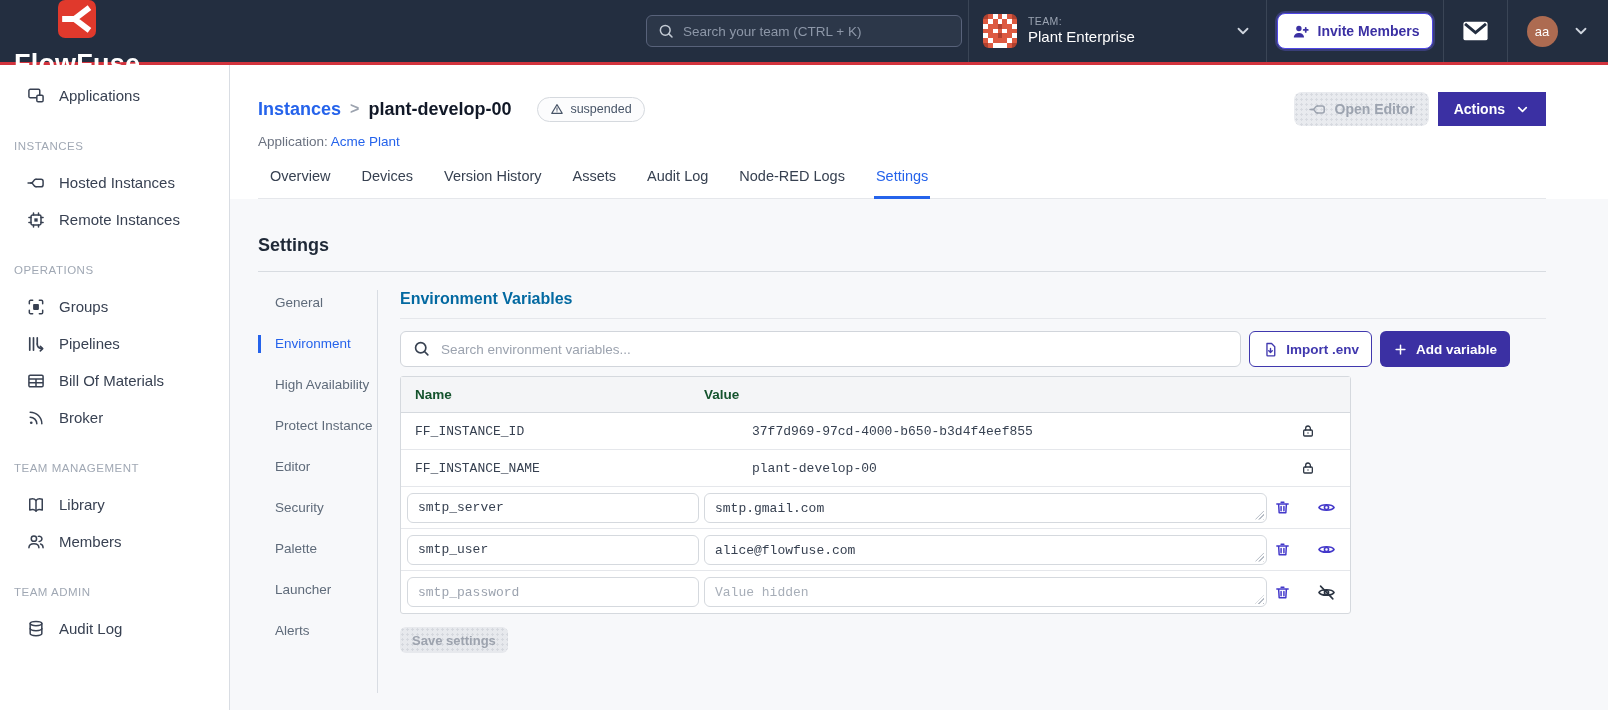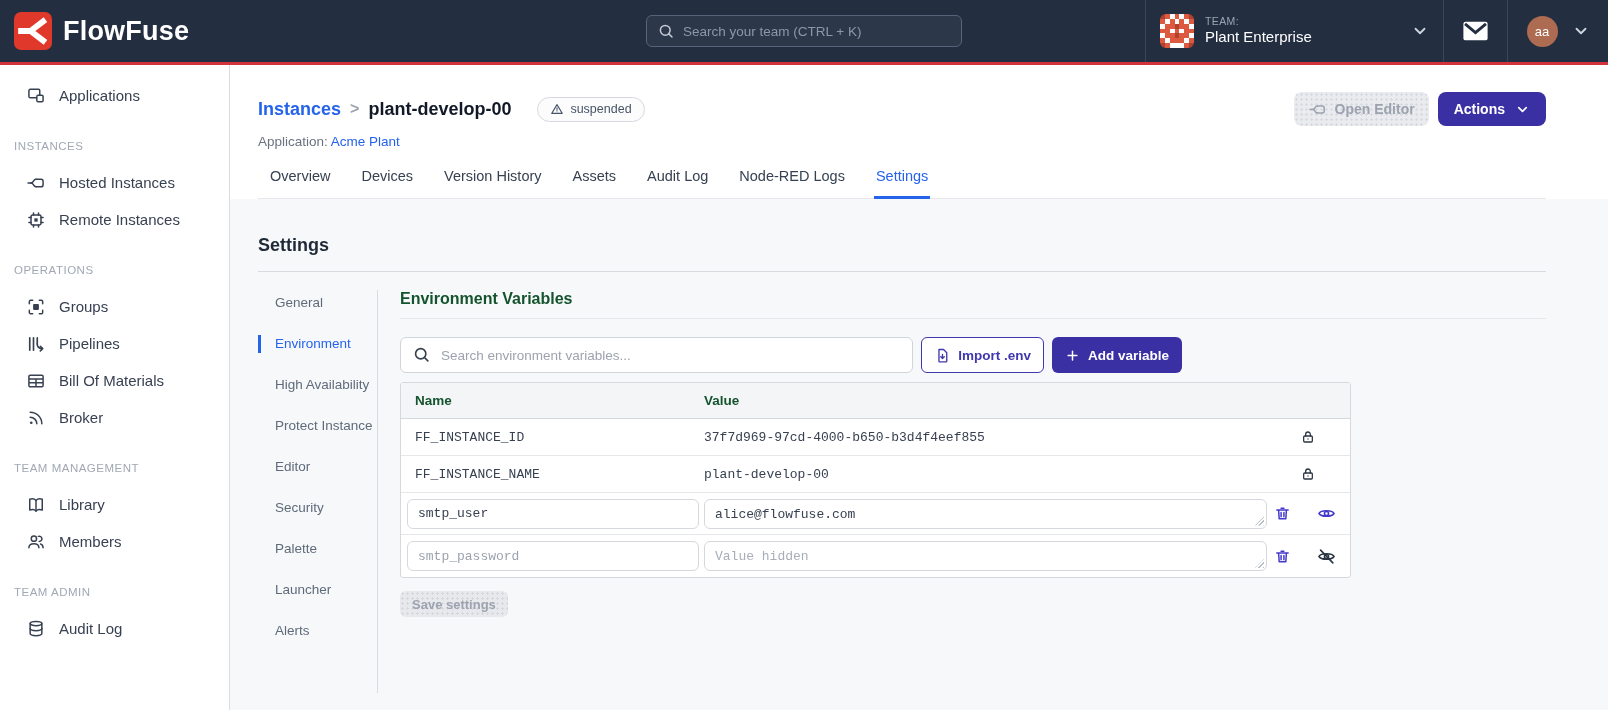--- a/index.html
+++ b/index.html
@@ -2,21 +2,21 @@
 <html><head>
 <meta charset="utf-8">
 <style>
   * { box-sizing: border-box; margin: 0; padding: 0; }
   html,body { width:1608px; height:710px; overflow:hidden; }
   body { font-family:"Liberation Sans", sans-serif; background:#fff; color:#1f2937; }
   .page { width:1608px; height:710px; display:flex; flex-direction:column; overflow:hidden; }
 
   
   .navbar { height:62px; background:#232e40; display:flex; align-items:stretch; position:relative; flex:0 0 auto; }
-  .brand { display:flex; align-items:center; gap:11px; padding-left:14px; }
+  .brand { display:flex; align-items:center; gap:11px; padding-left:14px;flex-direction:column; }
   .brand-name { color:#fff; font-size:27px; font-weight:700; letter-spacing:.2px; }
   .nav-search { position:absolute; left:50%; top:15px; transform:translateX(-50%); width:316px; height:32px; }
   .nav-search input { width:100%; height:100%; background:#2c3749; border:1px solid #58627a; border-radius:6px; color:#cdd3dc; font-size:13.5px; padding:0 10px 0 36px; outline:none; }
   .nav-search input::placeholder { color:#8d97a8; }
   .nav-search .mag { position:absolute; left:11px; top:7px; color:#c3cad4; }
   .nav-right { margin-left:auto; display:flex; align-items:stretch; }
   .nav-sec { border-left:1px solid #3a4556; display:flex; align-items:center; }
   .team-sec { width:298px; padding:0 14px; gap:11px; cursor:pointer; }
   .team-avatar { width:34px; height:34px; border-radius:6px; overflow:hidden; flex:0 0 auto; }
   .team-text { display:flex; flex-direction:column; line-height:1.25; }
@@ -43,50 +43,50 @@
   
   .main { flex:1; display:flex; flex-direction:column; min-width:0; }
   .page-head { background:#fff; padding:27px 62px 0 28px; flex:0 0 auto; }
   .head-row1 { display:flex; align-items:center; }
   .crumb-link { font-size:18px; font-weight:700; color:#2563eb; cursor:pointer; }
   .crumb-sep { font-size:16px; color:#9ca3af; margin:0 9px; font-weight:700; }
   .crumb-cur { font-size:18px; font-weight:800; color:#111827; }
   .badge { margin-left:26px; height:25px; display:flex; align-items:center; gap:6px; border:1px solid #d5d9de; background:#fcfcfd; border-radius:13px; padding:0 12px; font-size:12.5px; color:#475467; }
   .head-btns { margin-left:auto; display:flex; gap:9px; }
   .btn-disabled { height:34px; display:flex; align-items:center; gap:8px; border:none; border-radius:8px; background-color:#e9ebef; background-image:radial-gradient(rgba(60,70,90,.10) 1px, transparent 1.2px); background-size:5px 5px; color:#9ca3af; font-size:14px; font-weight:700; padding:0 14px; cursor:default; }
-  .btn-primary { height:34px; display:flex; align-items:center; gap:10px; border:none; border-radius:8px; background:#3b30a3; color:#fff; font-size:14px; font-weight:700; padding:0 16px; cursor:pointer;justify-content:space-between; }
+  .btn-primary { height:34px; display:flex; align-items:center; gap:10px; border:none; border-radius:0; background:#3b30a3; color:#fff; font-size:14px; font-weight:700; padding:0 16px; cursor:pointer;justify-content:space-between; }
   .head-row2 { margin-top:8px; font-size:13.5px; color:#6b7280; }
   .app-link { color:#2563eb; cursor:pointer; }
   .tabs { margin-top:15px; padding-left:10px; display:flex; gap:27px; border-bottom:1px solid #e5e7eb; }
   .tab { font-size:14.5px; color:#374151; padding:4px 2px 12px; cursor:pointer; border-bottom:3px solid transparent; margin-bottom:-1px; }
   .tab.active { color:#2563eb; border-bottom-color:#2563eb; }
 
   .page-body { flex:1; background:#f7f8fa; padding:36px 62px 0 28px; min-height:0; overflow:hidden; }
   .settings-title { font-size:18px; font-weight:700; color:#1f2937; }
   .hr { border:none; height:1px; background:#d8dce1; margin:15px 0 18px; }
   .settings-layout { display:flex; align-items:stretch; }
   .settings-nav { width:120px; border-right:1px solid #d9dde3; padding:4px 0 30px; flex:0 0 auto; }
   .snav-item { font-size:13.5px; line-height:18px; color:#5f6b7a; padding-left:14px; border-left:3px solid transparent; margin-bottom:23px; cursor:pointer; }
   .snav-item.active { color:#2563eb; border-left-color:#2563eb; }
   .settings-content { flex:1; padding-left:22px; min-width:0; }
-  .env-title { font-size:16px; font-weight:700; color:#14532d; padding-bottom:10px; border-bottom:1px solid #e5e7eb; }
-  .env-toolbar { margin-top:18px; width:782px; display:flex; gap:8px; }
+  .env-title { font-size:16px; font-weight:700; color:#0369a1; padding-bottom:10px; border-bottom:1px solid #e5e7eb; }
+  .env-toolbar { margin-top:12px; width:1110px; display:flex; gap:8px; }
   .env-search { position:relative; flex:1; }
   .env-search input { width:100%; height:36px; border:1px solid #d1d5db; border-radius:6px; background:#fff; font-size:13.5px; color:#374151; padding:0 12px 0 40px; outline:none; }
   .env-search input::placeholder { color:#9ca3af; }
   .env-search .mag { position:absolute; left:12px; top:8px; color:#374151; }
   .btn-outline { height:36px; display:flex; align-items:center; gap:7px; background:#fff; border:1px solid #4038ae; border-radius:6px; color:#4038ae; font-size:13.5px; font-weight:700; padding:0 12px; cursor:pointer; white-space:nowrap; }
   .btn-add { height:36px; display:flex; align-items:center; gap:8px; background:#3b30a3; border:none; border-radius:6px; color:#fff; font-size:13.5px; font-weight:700; padding:0 13px; cursor:pointer; white-space:nowrap; }
 
   .env-table { margin-top:9px; width:951px; background:#fff; border:1px solid #d5d9de; border-radius:3px; }
   .t-head { display:flex; align-items:center; height:36px; background:#f4f5f7; border-bottom:1px solid #d5d9de; font-size:13.5px; font-weight:700; color:#14532d; }
   .c-name { width:303px; padding-left:14px; flex:0 0 auto; }
   .c-value { flex:1; min-width:0; }
   .c-actions { flex:0 0 auto; width:84px; display:flex; align-items:center; justify-content:center; }
-  .t-row { display:flex; align-items:center; height:37px; border-bottom:1px solid #e5e7eb; }
+  .t-row { display:flex; align-items:center; height:37px; border-bottom:1px solid #e5e7eb;gap:48px; }
   .mono { font-family:"Liberation Mono","DejaVu Sans Mono",monospace; font-size:13px; color:#374151; }
   .t-row-edit { display:flex; align-items:center; height:42px; border-bottom:1px solid #e5e7eb; padding-left:6px; }
   .t-row-edit:last-of-type, .t-row:last-of-type { border-bottom:none; }
   .name-input { width:292px; height:30px; border:1px solid #d5d9de; border-radius:6px; padding:0 10px; outline:none; background:#fff; flex:0 0 auto; }
   .val-wrap { position:relative; margin-left:5px; flex:0 0 auto; }
   .val-input { width:563px; height:30px; border:1px solid #d5d9de; border-radius:6px; padding:5px 18px 5px 10px; outline:none; background:#fff; resize:none; overflow:hidden; line-height:19px; display:block; }
   .val-input::placeholder { color:#a7aeb8; }
   .val-wrap::after { content:""; position:absolute; right:3px; bottom:3px; width:9px; height:9px; background:repeating-linear-gradient(135deg, transparent 0 2px, #b7bdc6 2px 3.2px); clip-path:polygon(100% 0, 0 100%, 100% 100%); pointer-events:none; }
   .edit-actions { flex:1; display:flex; align-items:center; justify-content:flex-end; gap:26px; padding-right:14px; }
   .icon-btn { background:none; border:none; cursor:pointer; display:flex; align-items:center; color:#4338ca; padding:0; }
@@ -160,20 +160,32 @@
           <span class="team-label">TEAM:</span>
           <span class="team-name">Plant Enterprise</span>
         </span>
         <span class="chev">
           <svg width="18" height="18" viewBox="0 0 24 24" fill="none" stroke="currentColor" stroke-width="2.4" stroke-linecap="round" stroke-linejoin="round">
               <path d="m6 9 6 6 6-6"></path>
             </svg>
         </span>
       </div>
 
+      <div class="nav-sec invite-sec">
+        <button class="invite-btn">
+          <span>
+            <svg width="19" height="19" viewBox="0 0 24 24" fill="none" stroke="currentColor" stroke-width="2.2" stroke-linecap="round">
+                <circle cx="10" cy="8.2" r="3.4" fill="currentColor" stroke="none"></circle>
+                <path d="M3.6 19.6c0-4 3.4-5.6 6.4-5.6s6.4 1.6 6.4 5.6z" fill="currentColor" stroke="none"></path>
+                <path d="M18.6 7.4v5.2M16 10h5.2"></path>
+              </svg>
+          </span>
+          <span>Invite Members</span>
+        </button>
+      </div>
 
       <div class="nav-sec mail-sec">
         <span>
           <svg width="27" height="22" viewBox="0 0 24 20">
               <rect x="1" y="1.5" width="22" height="17" rx="2" fill="#fff"></rect>
               <path d="m2.5 3.5 9.5 8 9.5-8" stroke="#232e40" stroke-width="2.6" fill="none"></path>
             </svg>
         </span>
       </div>
 
@@ -427,20 +439,43 @@
                 <span class="c-value mono">plant-develop-00</span>
                 <span class="c-actions lock">
                   <svg width="16" height="16" viewBox="0 0 24 24" fill="none" stroke="currentColor" stroke-width="1.9" stroke-linecap="round">
                       <rect x="5.5" y="10.5" width="13" height="9" rx="1.5"></rect>
                       <path d="M8.5 10.5V8a3.5 3.5 0 0 1 7 0v2.5"></path>
                       <circle cx="12" cy="15" r="1" fill="currentColor" stroke="none"></circle>
                     </svg>
                 </span>
               </div>
 
+              <div class="t-row-edit">
+                <input class="name-input mono" value="smtp_server" style="">
+                <span class="val-wrap">
+                    <textarea class="val-input mono" rows="1" style="">smtp.gmail.com</textarea>
+                  </span>
+                <span class="edit-actions">
+                  <button class="icon-btn">
+                    <span>
+                      <svg width="17" height="17" viewBox="0 0 24 24" fill="none" stroke="currentColor" stroke-width="2.1" stroke-linecap="round" stroke-linejoin="round">
+                          <path d="M4 7h16M10 4.5h4M6.5 7l.8 12.5h9.4L17.5 7M10 10.5v6M14 10.5v6"></path>
+                        </svg>
+                    </span>
+                  </button>
+                  <button class="icon-btn">
+                    <span>
+                      <svg width="19" height="19" viewBox="0 0 24 24" fill="none" stroke="currentColor" stroke-width="2" stroke-linejoin="round">
+                          <path d="M2.5 12C5 7.5 19 7.5 21.5 12 19 16.5 5 16.5 2.5 12z"></path>
+                          <circle cx="12" cy="12" r="2.6"></circle>
+                        </svg>
+                    </span>
+                  </button>
+                </span>
+              </div>
 
               <div class="t-row-edit">
                 <input class="name-input mono" value="smtp_user" style="">
                 <span class="val-wrap">
                     <textarea class="val-input mono" rows="1" style="">alice@flowfuse.com</textarea>
                   </span>
                 <span class="edit-actions">
                   <button class="icon-btn">
                     <span>
                       <svg width="17" height="17" viewBox="0 0 24 24" fill="none" stroke="currentColor" stroke-width="2.1" stroke-linecap="round" stroke-linejoin="round">

